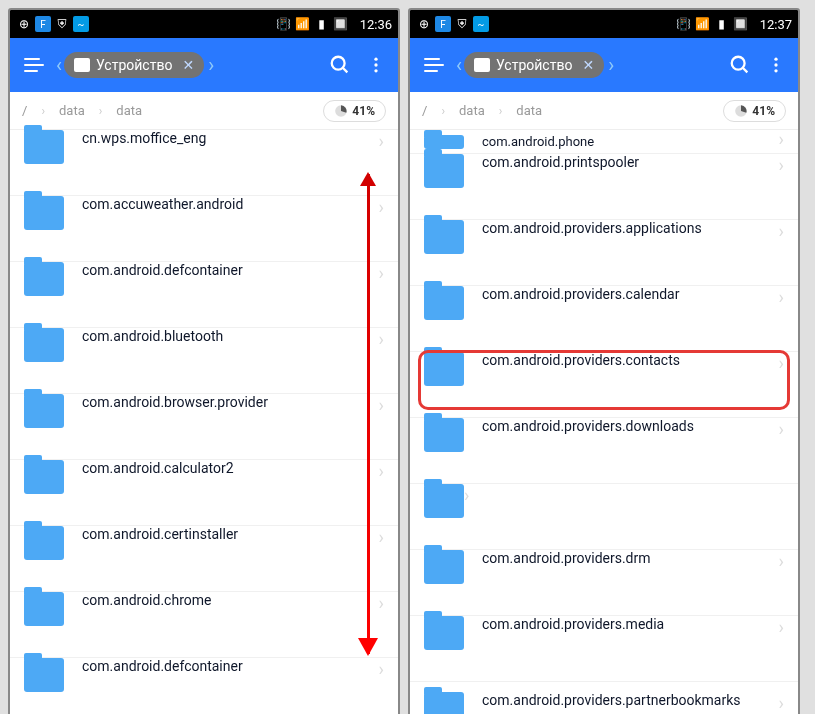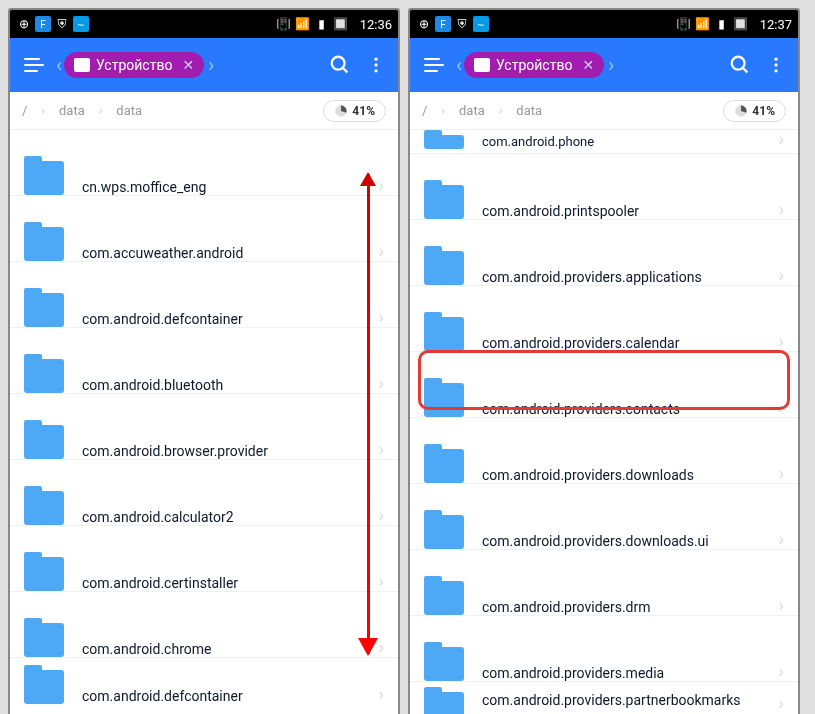--- a/index.html
+++ b/index.html
@@ -15,35 +15,35 @@
     
     .toolbar { height: 54px; background: #2979ff; display: flex; align-items: center; padding: 0 8px; }
     .hamburger { width: 32px; height: 32px; display: flex; flex-direction: column; justify-content: center; gap: 4px; padding: 6px; cursor: pointer; }
     .hamburger span { height: 2px; background: #fff; border-radius: 1px; }
     .hamburger span:nth-child(1) { width: 16px; }
     .hamburger span:nth-child(2) { width: 20px; }
     .hamburger span:nth-child(3) { width: 14px; }
     
     .tab-bar { display: flex; align-items: center; gap: 2px; margin-left: 6px; flex: 1; }
     .arrow-left { color: #90caf9; font-size: 20px; }
-    .device-tab { background: #a21caf; border-radius: 14px; padding: 5px 10px; display: flex; align-items: center; gap: 6px; color: #fff; font-size: 14px; }
+    .device-tab { background: #737373; border-radius: 14px; padding: 5px 10px; display: flex; align-items: center; gap: 6px; color: #fff; font-size: 14px; }
     .device-tab-icon { width: 16px; height: 14px; background: #fff; border-radius: 2px; }
     .tab-close { color: #c1d9ff; margin-left: 4px; font-size: 14px; }
     .arrow-right { color: #90caf9; font-size: 20px; margin-left: 2px; }
     
     .toolbar-actions { display: flex; gap: 8px; align-items: center; }
     .search-icon, .more-icon { width: 28px; height: 28px; display: flex; align-items: center; justify-content: center; cursor: pointer; }
     
     .breadcrumb { height: 38px; background: #fff; display: flex; align-items: center; padding: 0 12px; border-bottom: 1px solid #eee; font-size: 13px; color: #999; justify-content: space-between; }
     .breadcrumb-path { display: flex; align-items: center; gap: 14px; }
     .breadcrumb-sep { color: #ccc; font-size: 12px; }
     .storage-badge { background: #fff; border: 1px solid #ddd; border-radius: 12px; padding: 3px 10px; display: flex; align-items: center; gap: 4px; font-size: 12px; font-weight: bold; color: #333; justify-content: center; }
     
     .file-list { background: #fff; }
-    .file-item { height: 66px; display: flex; align-items: flex-end; padding: 0 14px; border-bottom: 1px solid #f0f0f0; cursor: pointer; position: relative; }
+    .file-item { height: 66px; display: flex; align-items: flex-start; padding: 0 14px; border-bottom: 1px solid #f0f0f0; cursor: pointer; position: relative; }
     .file-item.partial-top { height: 24px; align-items: flex-end; padding-bottom: 4px; }
     .file-item.partial-top .folder-icon { height: 16px; width: 40px; }
     .file-item.partial-bottom { height: 40px; align-items: flex-start; padding-top: 10px; }
     .folder-icon { width: 40px; height: 34px; background: #4da9f5; border-radius: 3px; position: relative; flex-shrink: 0; }
     .folder-icon::before { content: ''; position: absolute; top: -5px; left: 0; width: 18px; height: 7px; background: #4da9f5; border-radius: 2px 2px 0 0; }
     .file-name { margin-left: 18px; font-size: 14px; color: #0f172a; flex: 1; }
     .file-caret { color: #ddd; font-size: 18px; }
     
     .scroll-arrow { position: absolute; right: 28px; top: 164px; width: 4px; height: 480px; }
     .arrow-line { width: 3px; height: 100%; background: linear-gradient(to bottom, #d20000, #ff0000); margin: 0 auto; }
@@ -270,21 +270,20 @@
           <span class="file-name">com.android.providers.contacts</span>
           <span class="file-caret">›</span>
         </div>
       <div class="file-item">
           <div class="folder-icon"></div>
           <span class="file-name">com.android.providers.downloads</span>
           <span class="file-caret">›</span>
         </div>
       <div class="file-item">
           <div class="folder-icon"></div>
-          <span class="file-name">com.android.providers.downloads.ui</span>
           <span class="file-caret">›</span>
         </div>
       <div class="file-item">
           <div class="folder-icon"></div>
           <span class="file-name">com.android.providers.drm</span>
           <span class="file-caret">›</span>
         </div>
       <div class="file-item">
           <div class="folder-icon"></div>
           <span class="file-name">com.android.providers.media</span>

